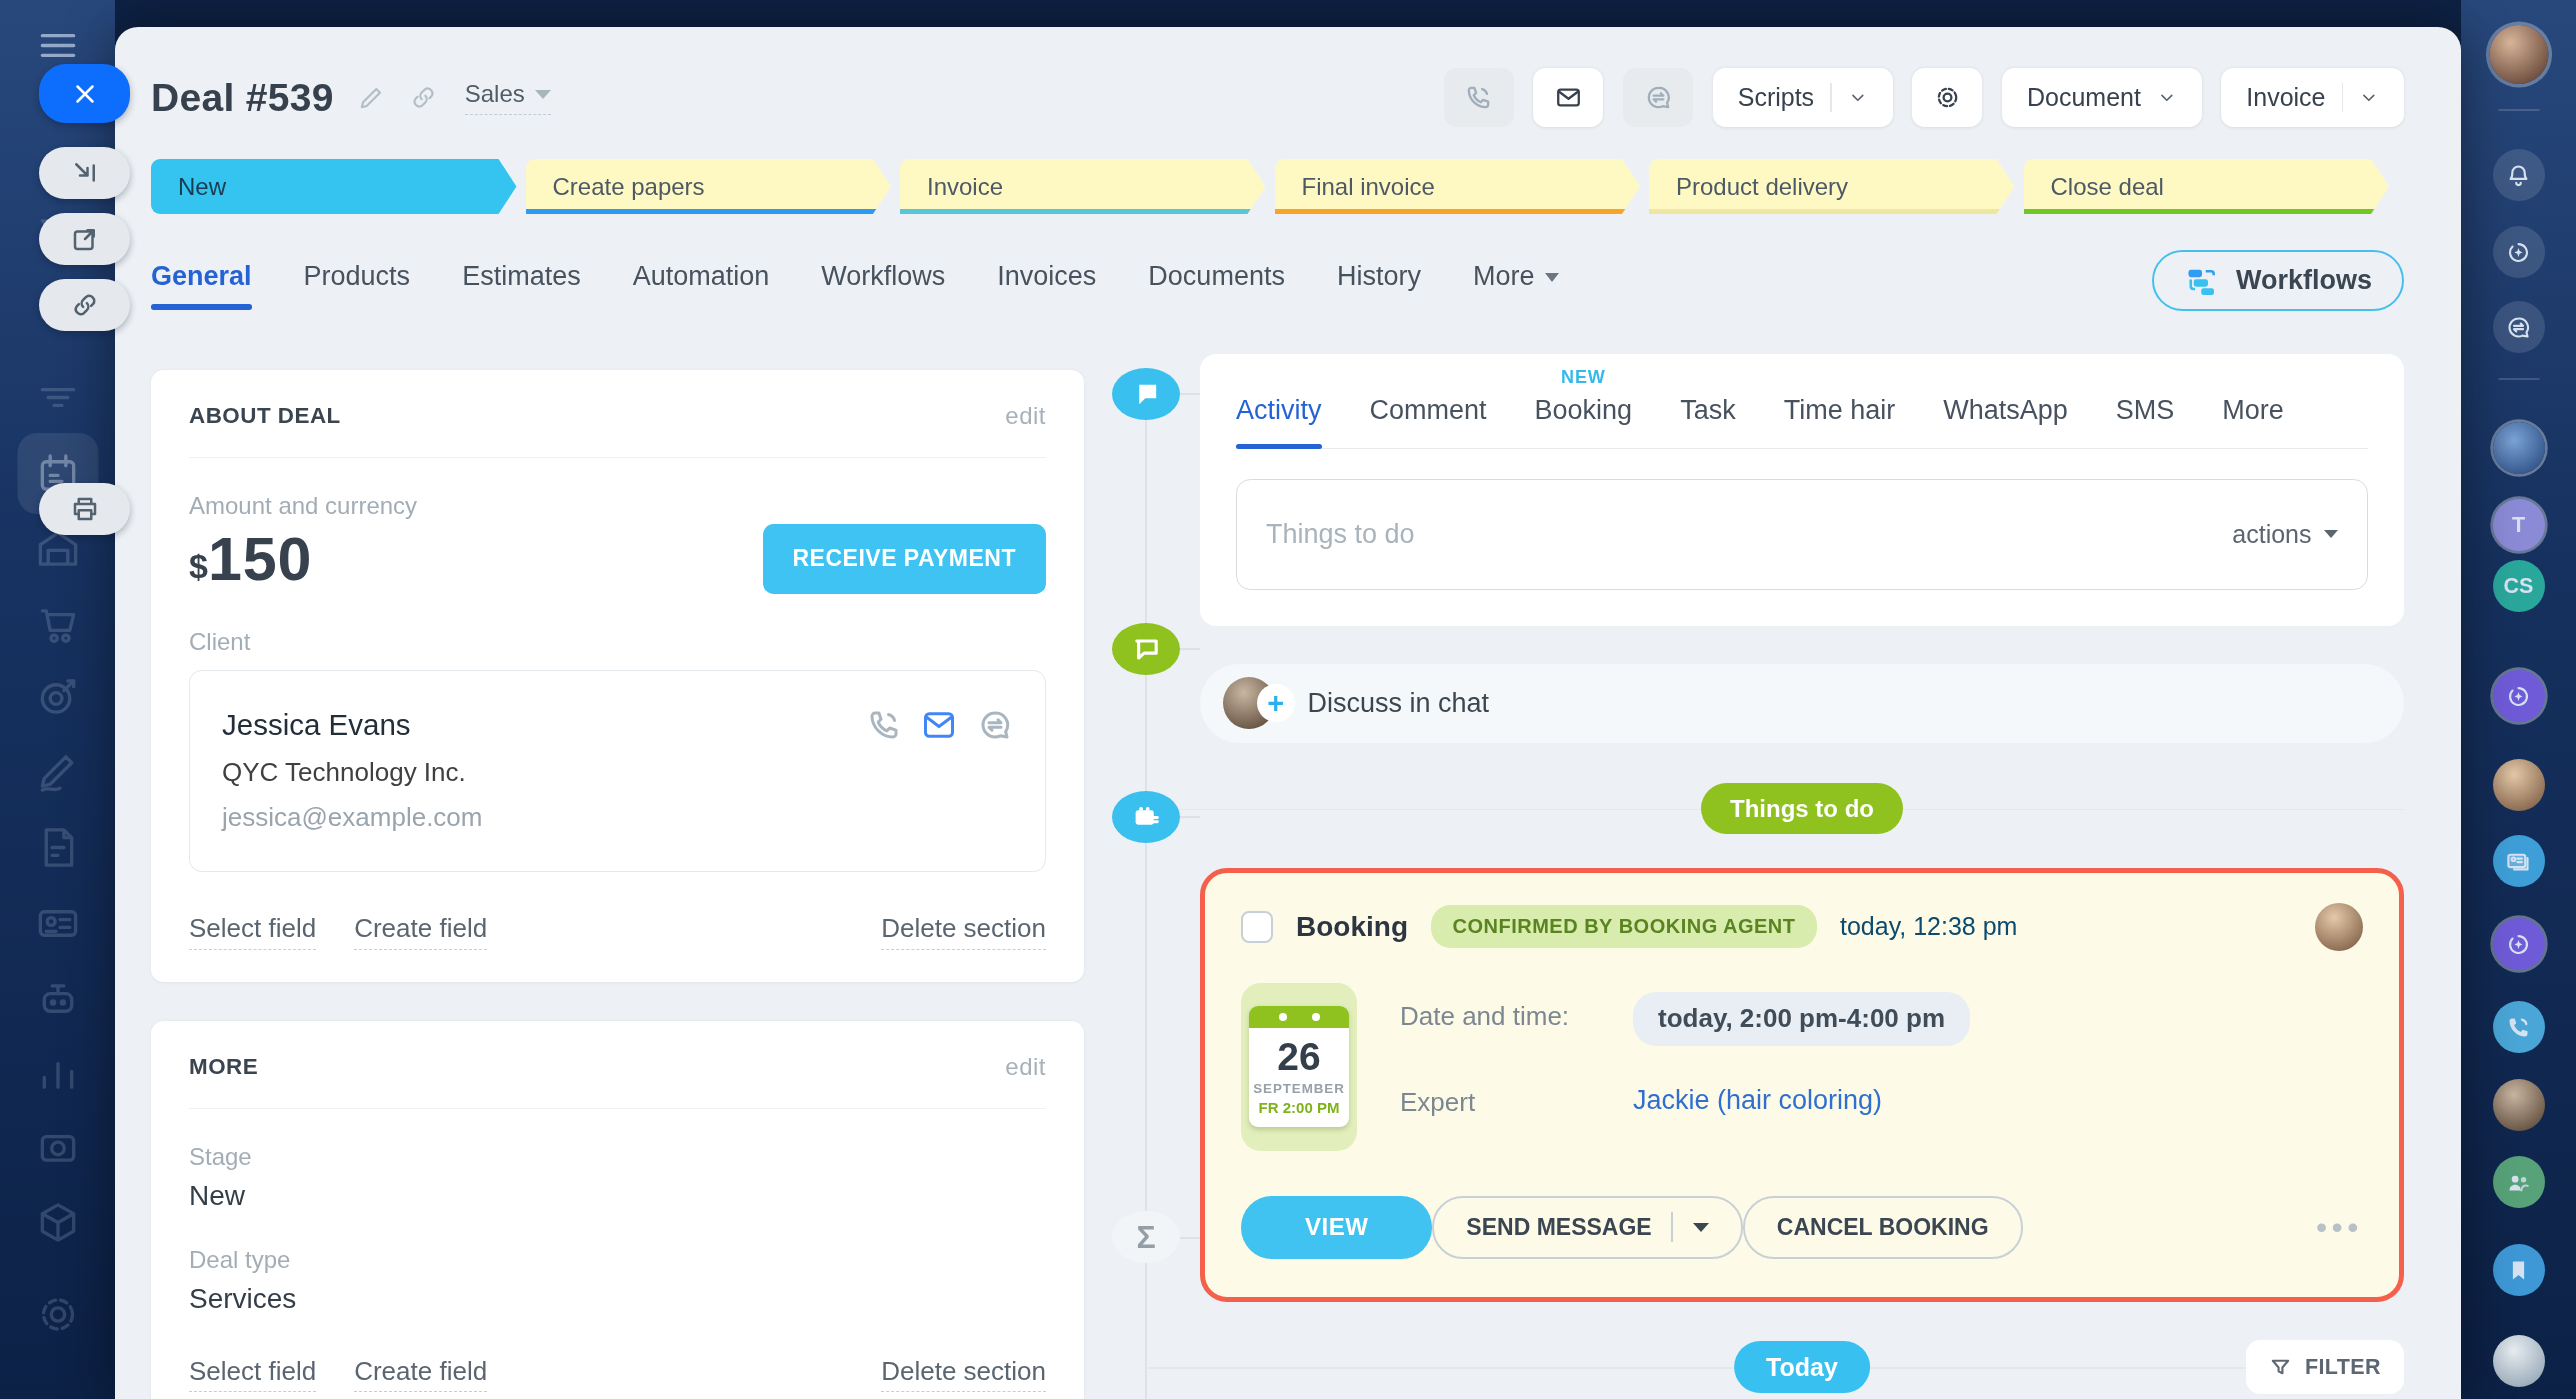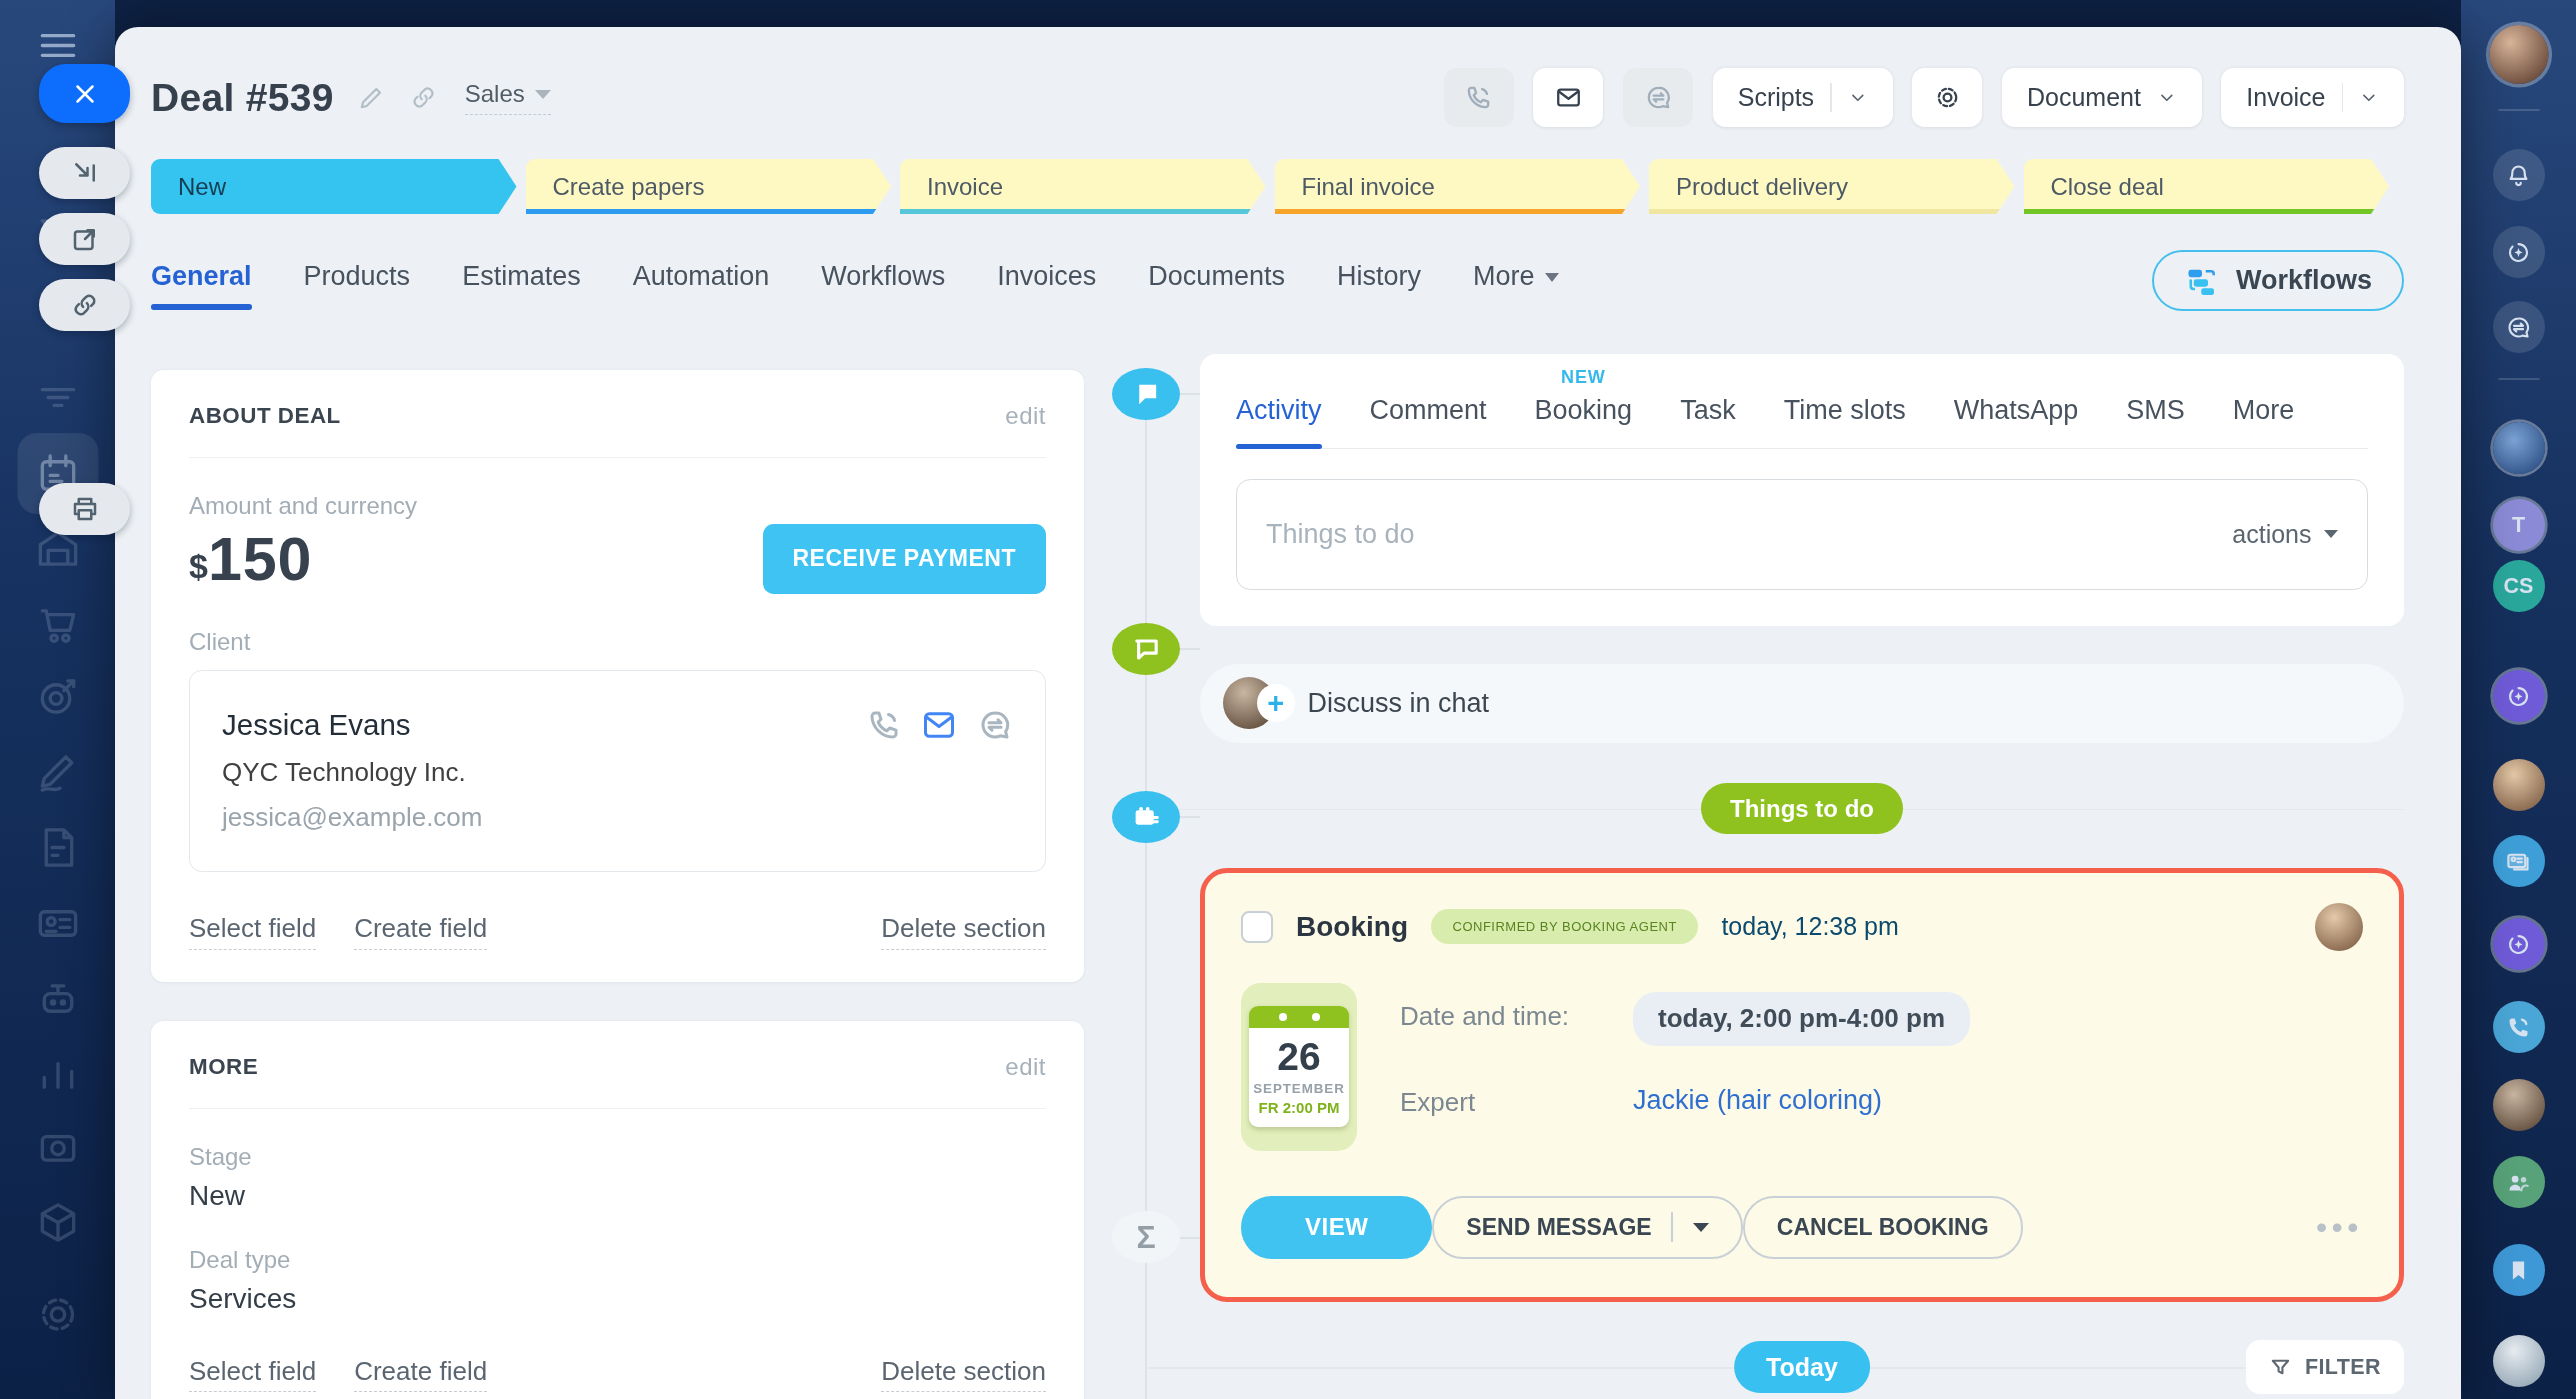--- a/index.html
+++ b/index.html
@@ -141,21 +141,21 @@
   .d-label { font-size:27px; color:#3b4651; margin-left:5.4px; }
 
   .group-sep { position:relative; margin:41px 0 0 54px; height:50px; display:flex; justify-content:center; align-items:center; }
   .group-sep::before { content:""; position:absolute; left:-54px; right:0; top:50%; height:1.8px; background:#e3e8ec; }
   .gpill { position:relative; background:#8fc11f; color:#fff; font-size:24px; font-weight:700; padding:11.6px 29px; border-radius:27px; }
 
   .booking { margin-left:54px; margin-top:34px; background:#fdfbe7; border:5.4px solid #f4604c; border-radius:27px; padding:30px 36px 38px; }
   .b-row1 { display:flex; align-items:center; gap:23px; }
   .b-check { width:32px; height:32px; border:2.7px solid #c8cfd6; border-radius:8px; background:#fff; cursor:pointer; }
   .b-title { font-size:28px; font-weight:700; color:#2b3642; }
-  .b-chip { background:#d8ecad; color:#5a8420; font-weight:400; font-size:13px; letter-spacing:0.5px; padding:9.8px 21.5px; border-radius:19.7px; }
+  .b-chip { background:#d8ecad; color:#5a8420; font-weight:700; font-size:20px; letter-spacing:0.5px; padding:9.8px 21.5px; border-radius:19.7px; }
   .b-time { font-size:25px; color:#0c4a6e; }
   .b-av { margin-left:auto; width:48px; height:48px; border-radius:50%; }
   .b-row2 { display:flex; margin-top:32px; gap:43px; }
   .cal { width:116px; height:168px; background:#e2efbc; border-radius:19.7px; display:flex; align-items:center; justify-content:center; }
   .cal-inner { width:100px; background:#fff; border-radius:9px; box-shadow:0 2.7px 5.4px rgba(110,120,60,.30); overflow:hidden; text-align:center; padding-bottom:10.7px; }
   .cal-top { height:21.5px; background:#8fc11f; display:flex; justify-content:center; gap:25px; align-items:center; }
   .cal-top i { width:8px; height:8px; border-radius:50%; background:#fff; }
   .cal-day { font-size:39px; font-weight:700; color:#333f4a; margin-top:7.2px; }
   .cal-month { font-size:13.4px; font-weight:700; color:#97a1aa; letter-spacing:0.9px; margin-top:1.8px; }
   .cal-time { font-size:15px; font-weight:700; color:#7fb31c; margin-top:3.6px; }
@@ -511,21 +511,21 @@
 
     <div class="fcard1">
       <div class="ftabs">
         <div class="ftab active">Activity</div>
         <div class="ftab">Comment</div>
         <div class="ftab">
           <span class="newtag">NEW</span>
           <span>Booking</span>
         </div>
         <div class="ftab">Task</div>
-        <div class="ftab">Time slots</div>
+        <div class="ftab">Time hair</div>
         <div class="ftab">WhatsApp</div>
         <div class="ftab">SMS</div>
         <div class="ftab">
           <span>More</span>
           <span class="mchev"></span>
         </div>
       </div>
       <div class="composer">
         <input type="text" placeholder="Things to do" style="">
         <div class="actions">

